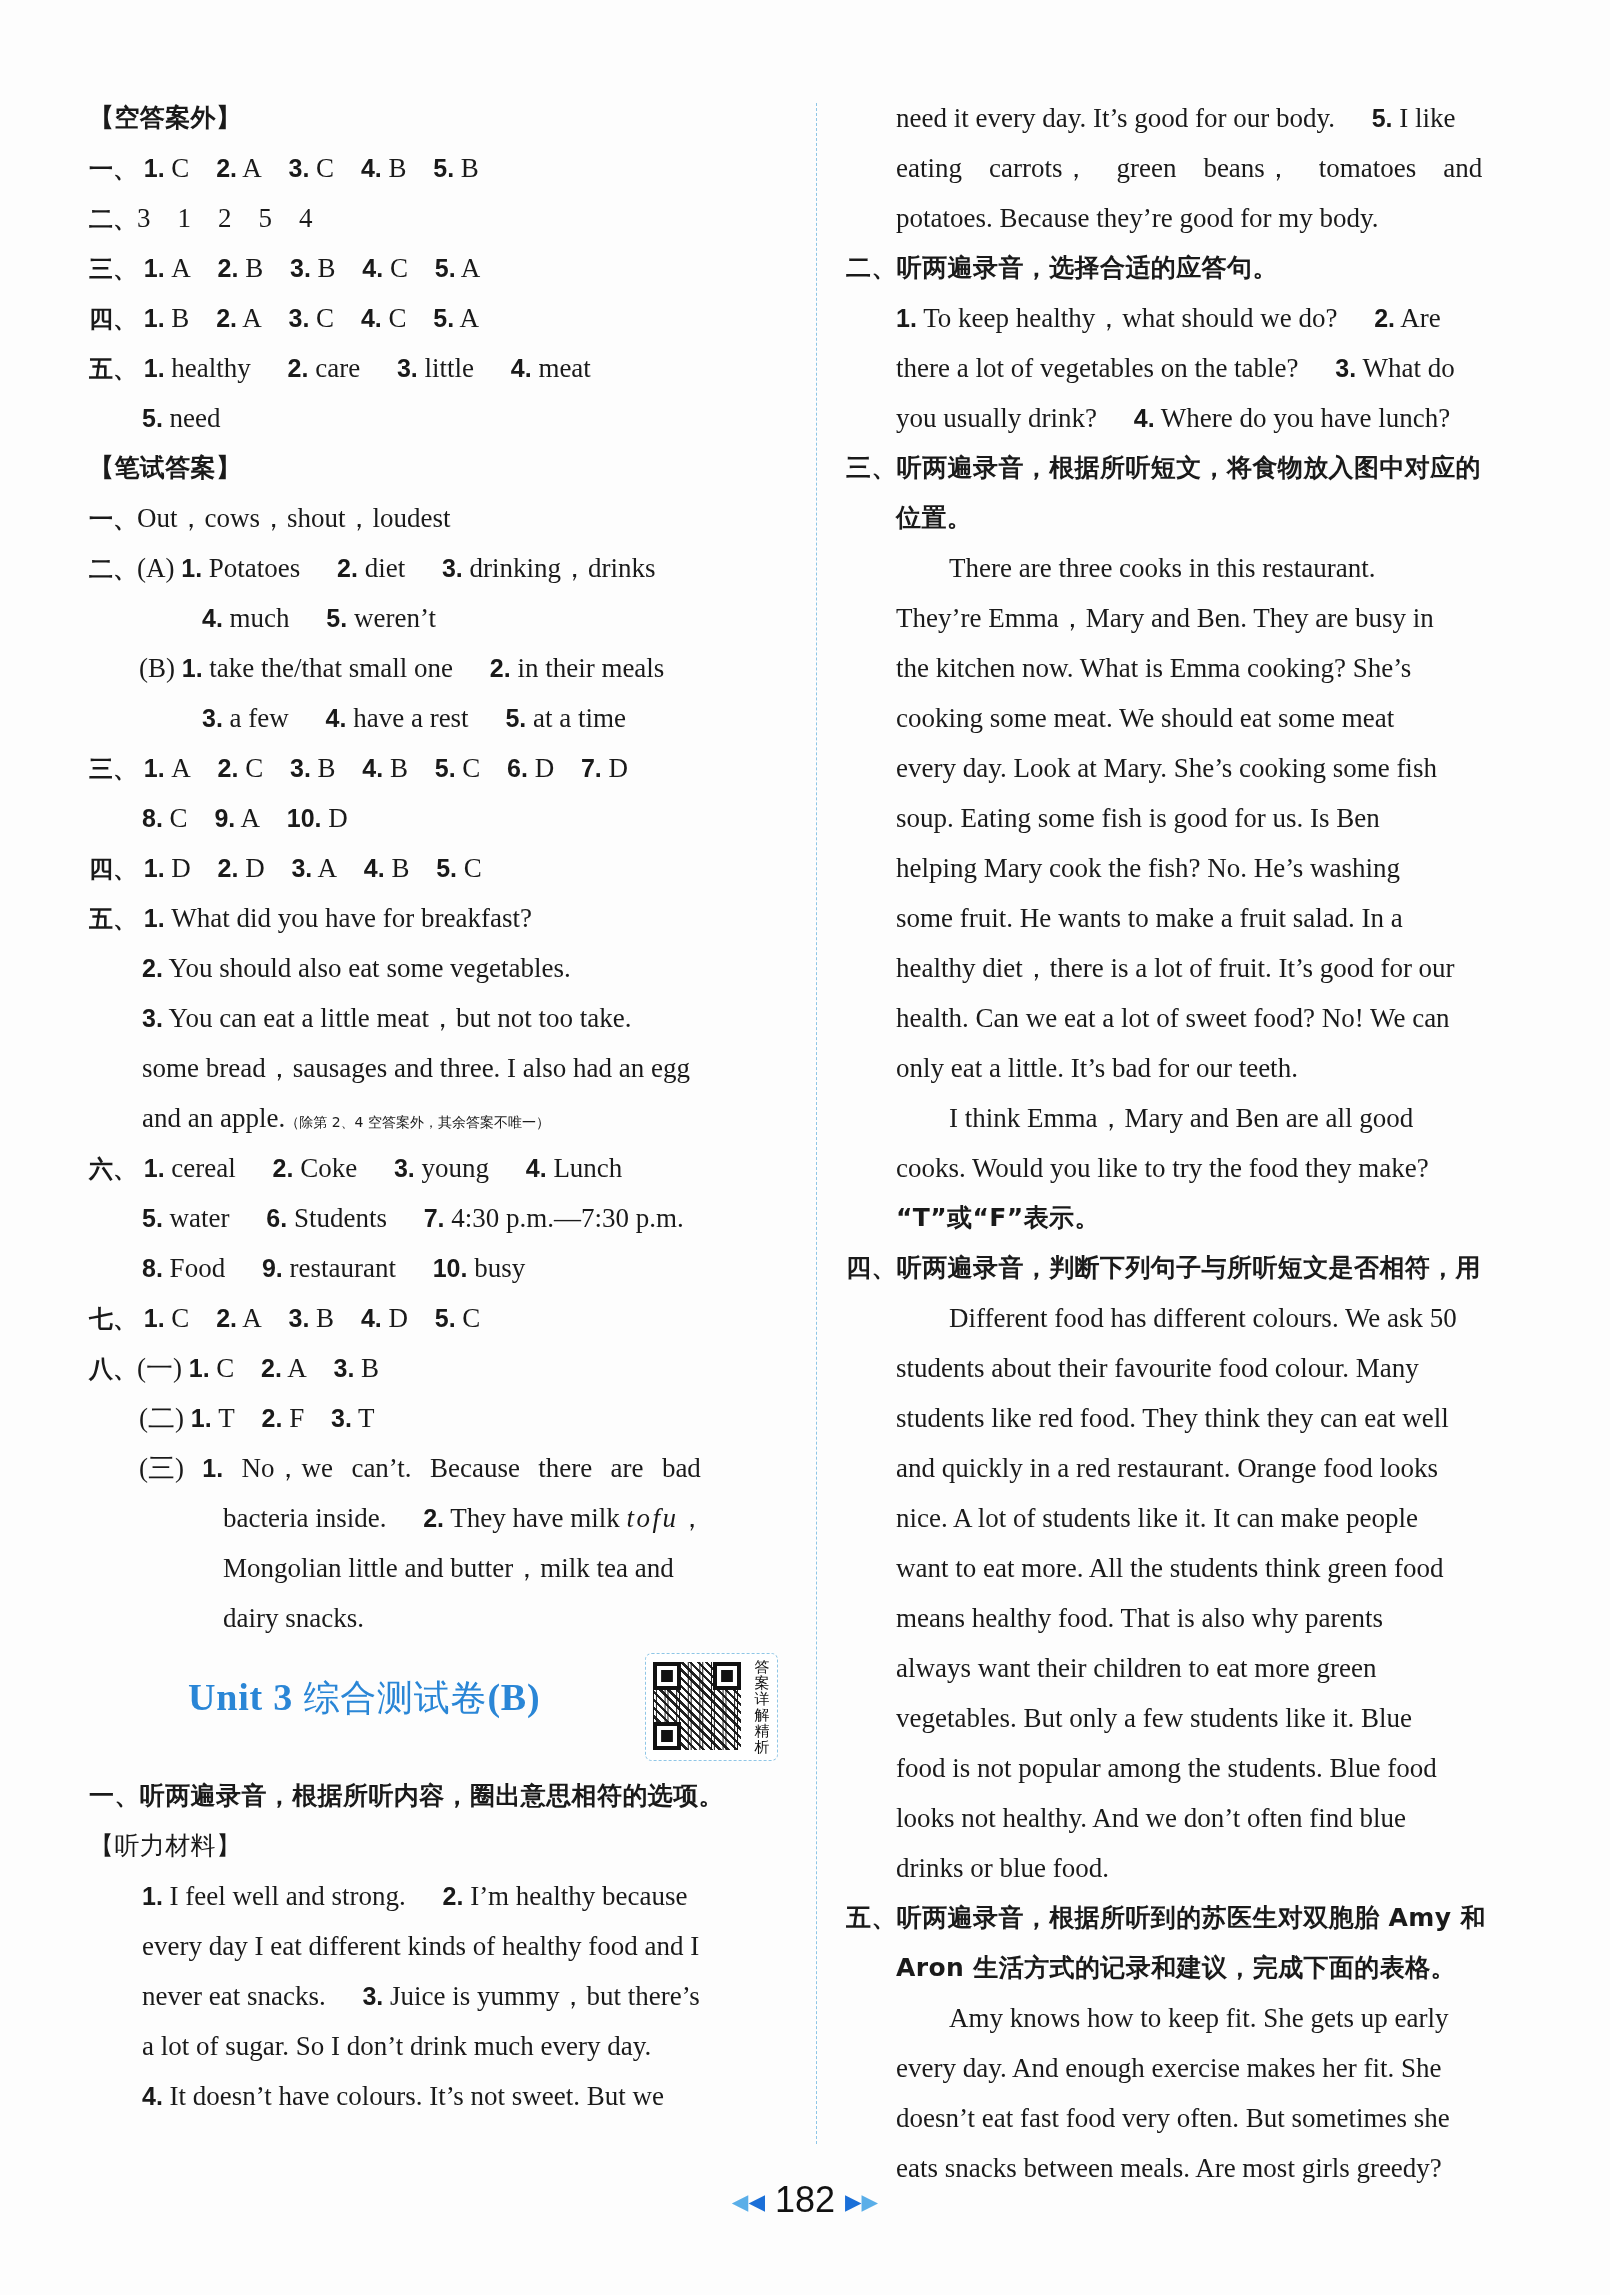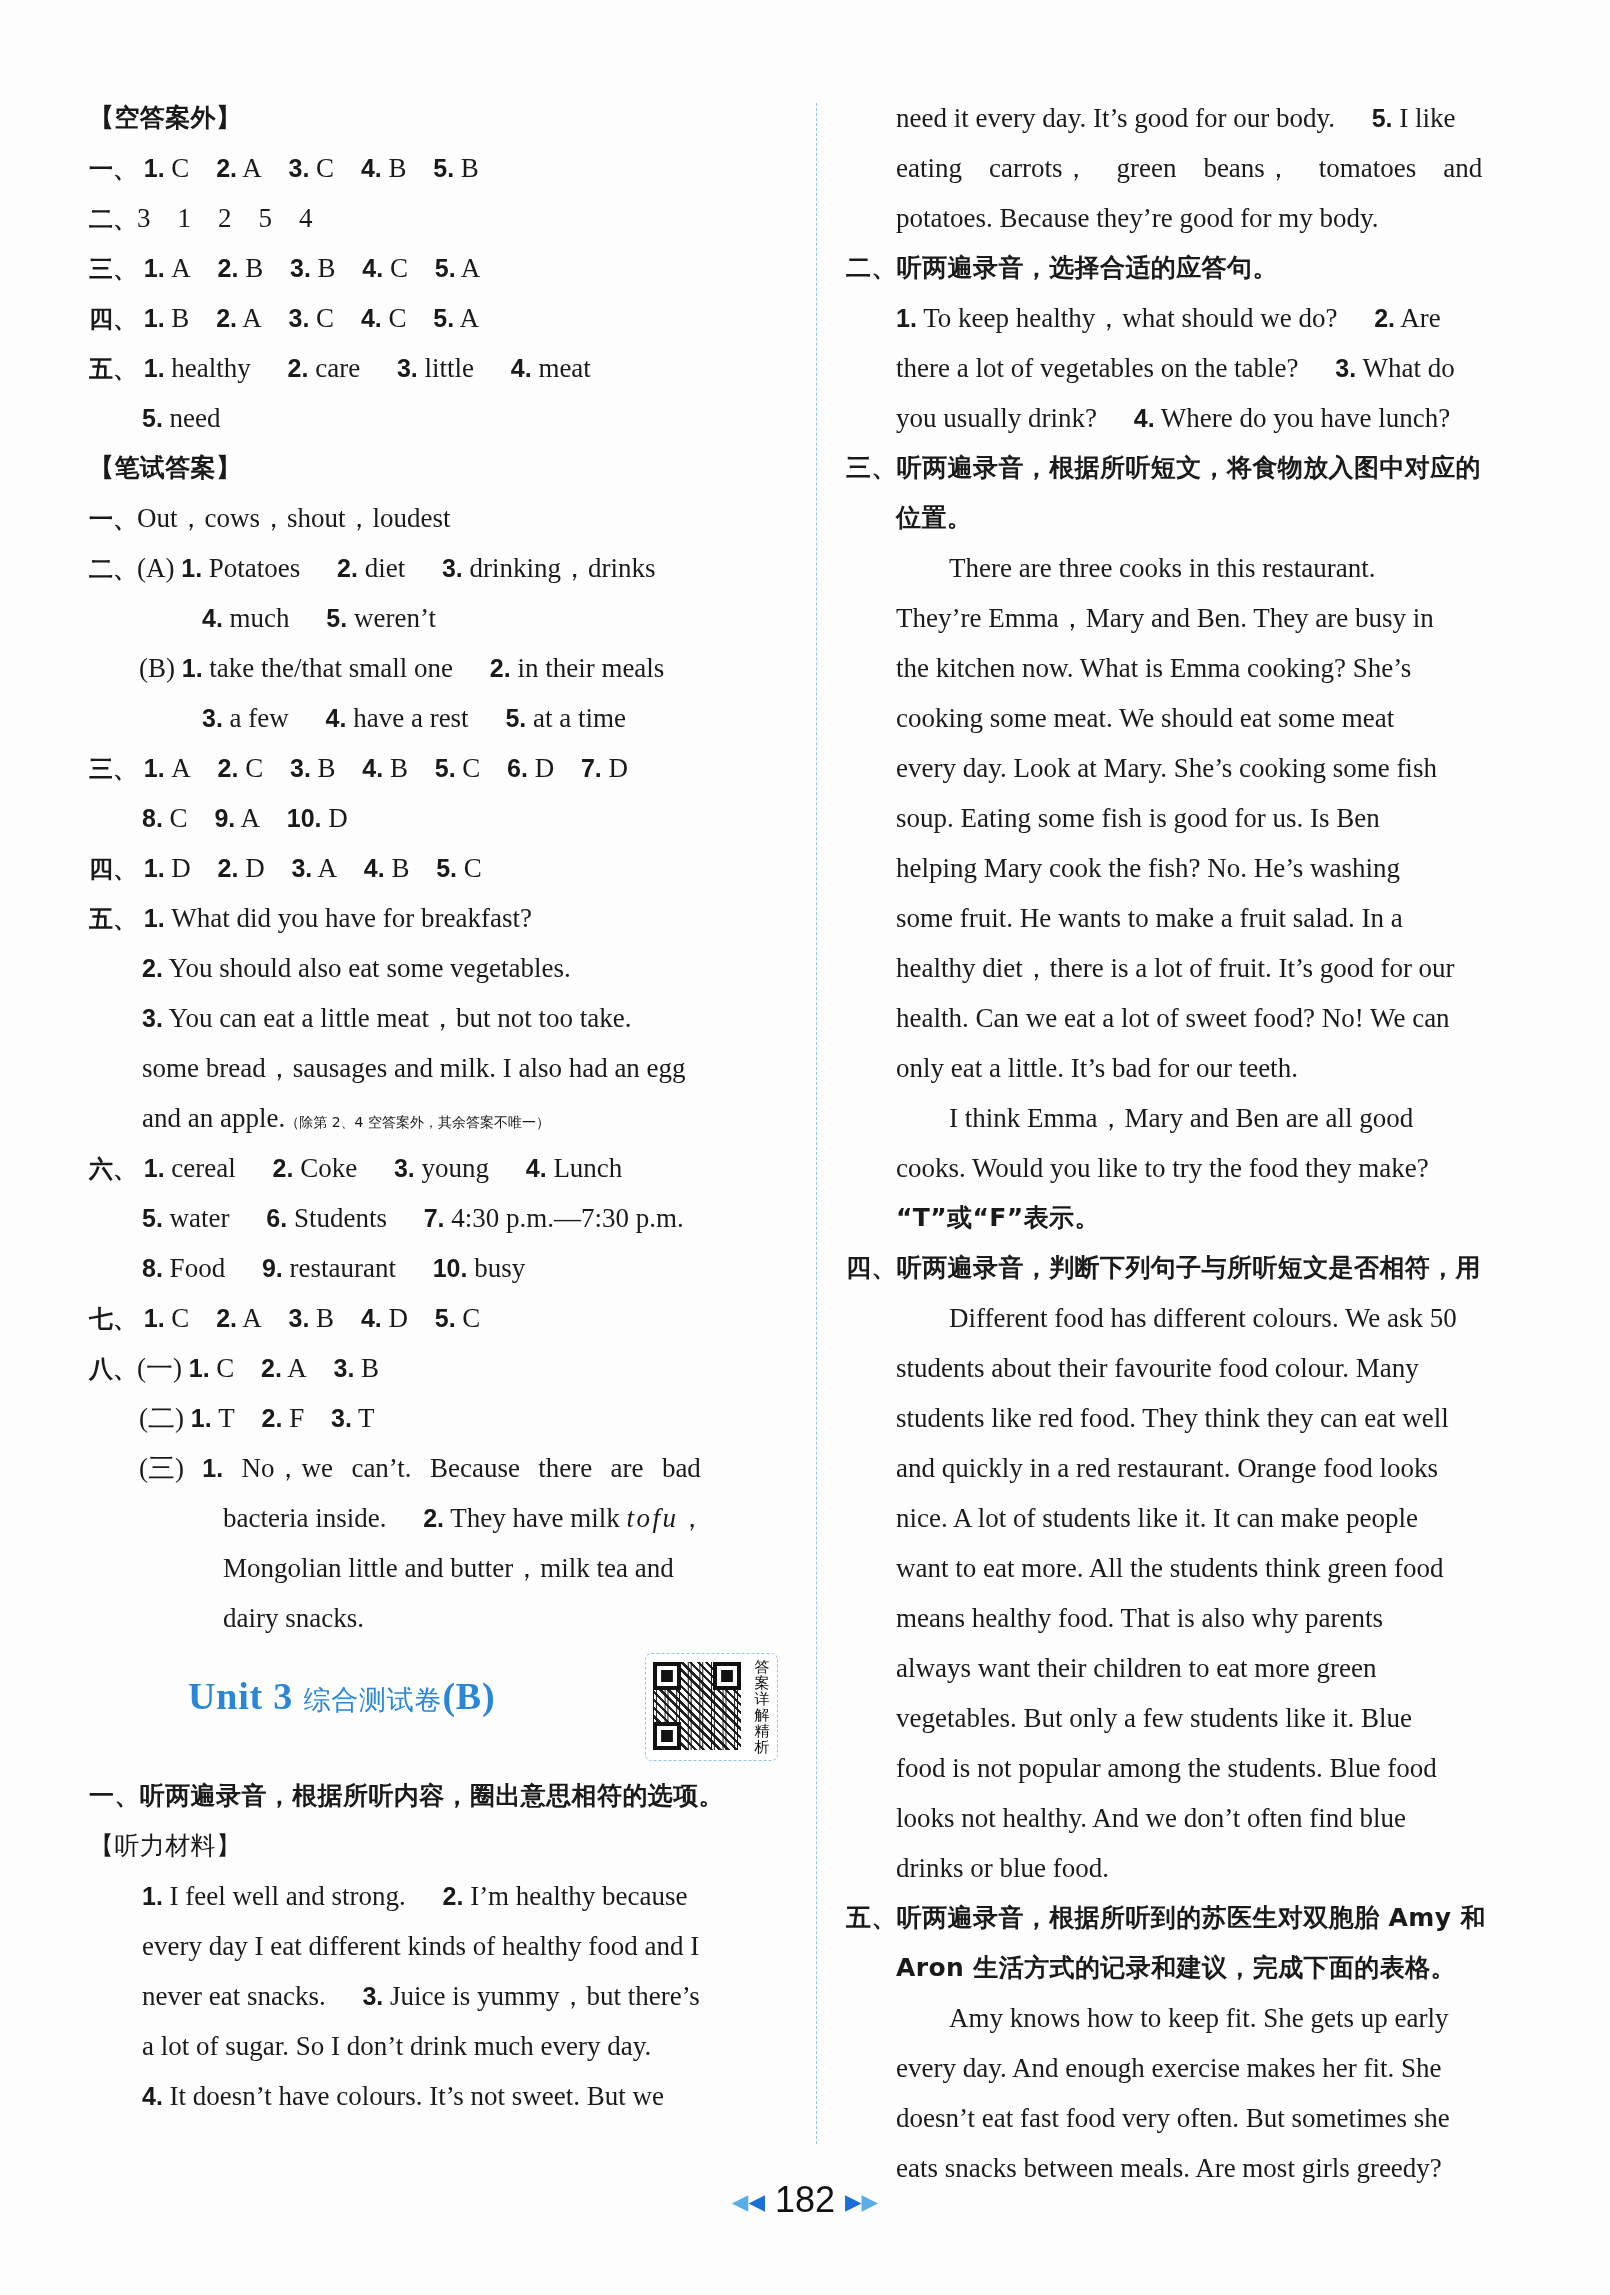--- a/index.html
+++ b/index.html
@@ -36,21 +36,21 @@
     .ind4 { padding-left: 134px; }
     .ind-right { padding-left: 50px; }
     .zh { font-family: "DejaVu Sans", sans-serif; font-size: 14px; }
     .tofu { font-style: italic; letter-spacing: 2.5px; }
     .unit-block { position: relative; height: 128px; }
     .unit-title {
       position: absolute; left: 99px; top: 31px;
       font-family: "Liberation Serif", serif; font-weight: bold;
       color: #2a86d6; font-size: 38px; letter-spacing: 0.8px;
     }
-    .unit-title .zh-t { font-family: Liberation Mono, monospace; font-weight: normal; font-size: 27px; }
+    .unit-title .zh-t { font-family: Liberation Mono, monospace; font-weight: normal; font-size: 36px; }
     .qr-box {
       position: absolute; left: 556px; top: 10px; width: 131px; height: 106px;
       border: 1.7px dashed #8fc6e6; border-radius: 6.6px; background: #fff;
     }
     .qr {
       position: absolute; left: 6.6px; top: 8.3px; width: 88px; height: 88px;
       background:
         linear-gradient(90deg, #111 12%, transparent 12%, transparent 24%, #111 24%, #111 30%, transparent 30%) 0 0 / 11.6px 11.6px,
         repeating-linear-gradient(45deg, #222 0 2.5px, #fff 2.5px 5.8px);
     }
@@ -180,21 +180,21 @@
   <div class="line">
     <span class="q">五、</span>
     <span class="n">1.</span> <span>What did you have for breakfast?</span>
   </div>
   <div class="line ind1">
     <span class="n">2.</span> <span>You should also eat some vegetables.</span>
   </div>
   <div class="line ind1">
     <span class="n">3.</span> <span>You can eat a little meat，but not too take.</span>
   </div>
-  <div class="line ind1">some bread，sausages and milk. I also had an egg</div>
+  <div class="line ind1">some bread，sausages and three. I also had an egg</div>
   <div class="line ind1">
     <span>and an apple.</span><span class="zh">（除第 2、4 空答案外，其余答案不唯一）</span>
   </div>
 
   <div class="line">
     <span class="q">六、</span>
     <span class="n">1.</span> <span>cereal</span><span class="sp2"></span>
     <span class="n">2.</span> <span>Coke</span><span class="sp2"></span>
     <span class="n">3.</span> <span>young</span><span class="sp2"></span>
     <span class="n">4.</span> <span>Lunch</span>

